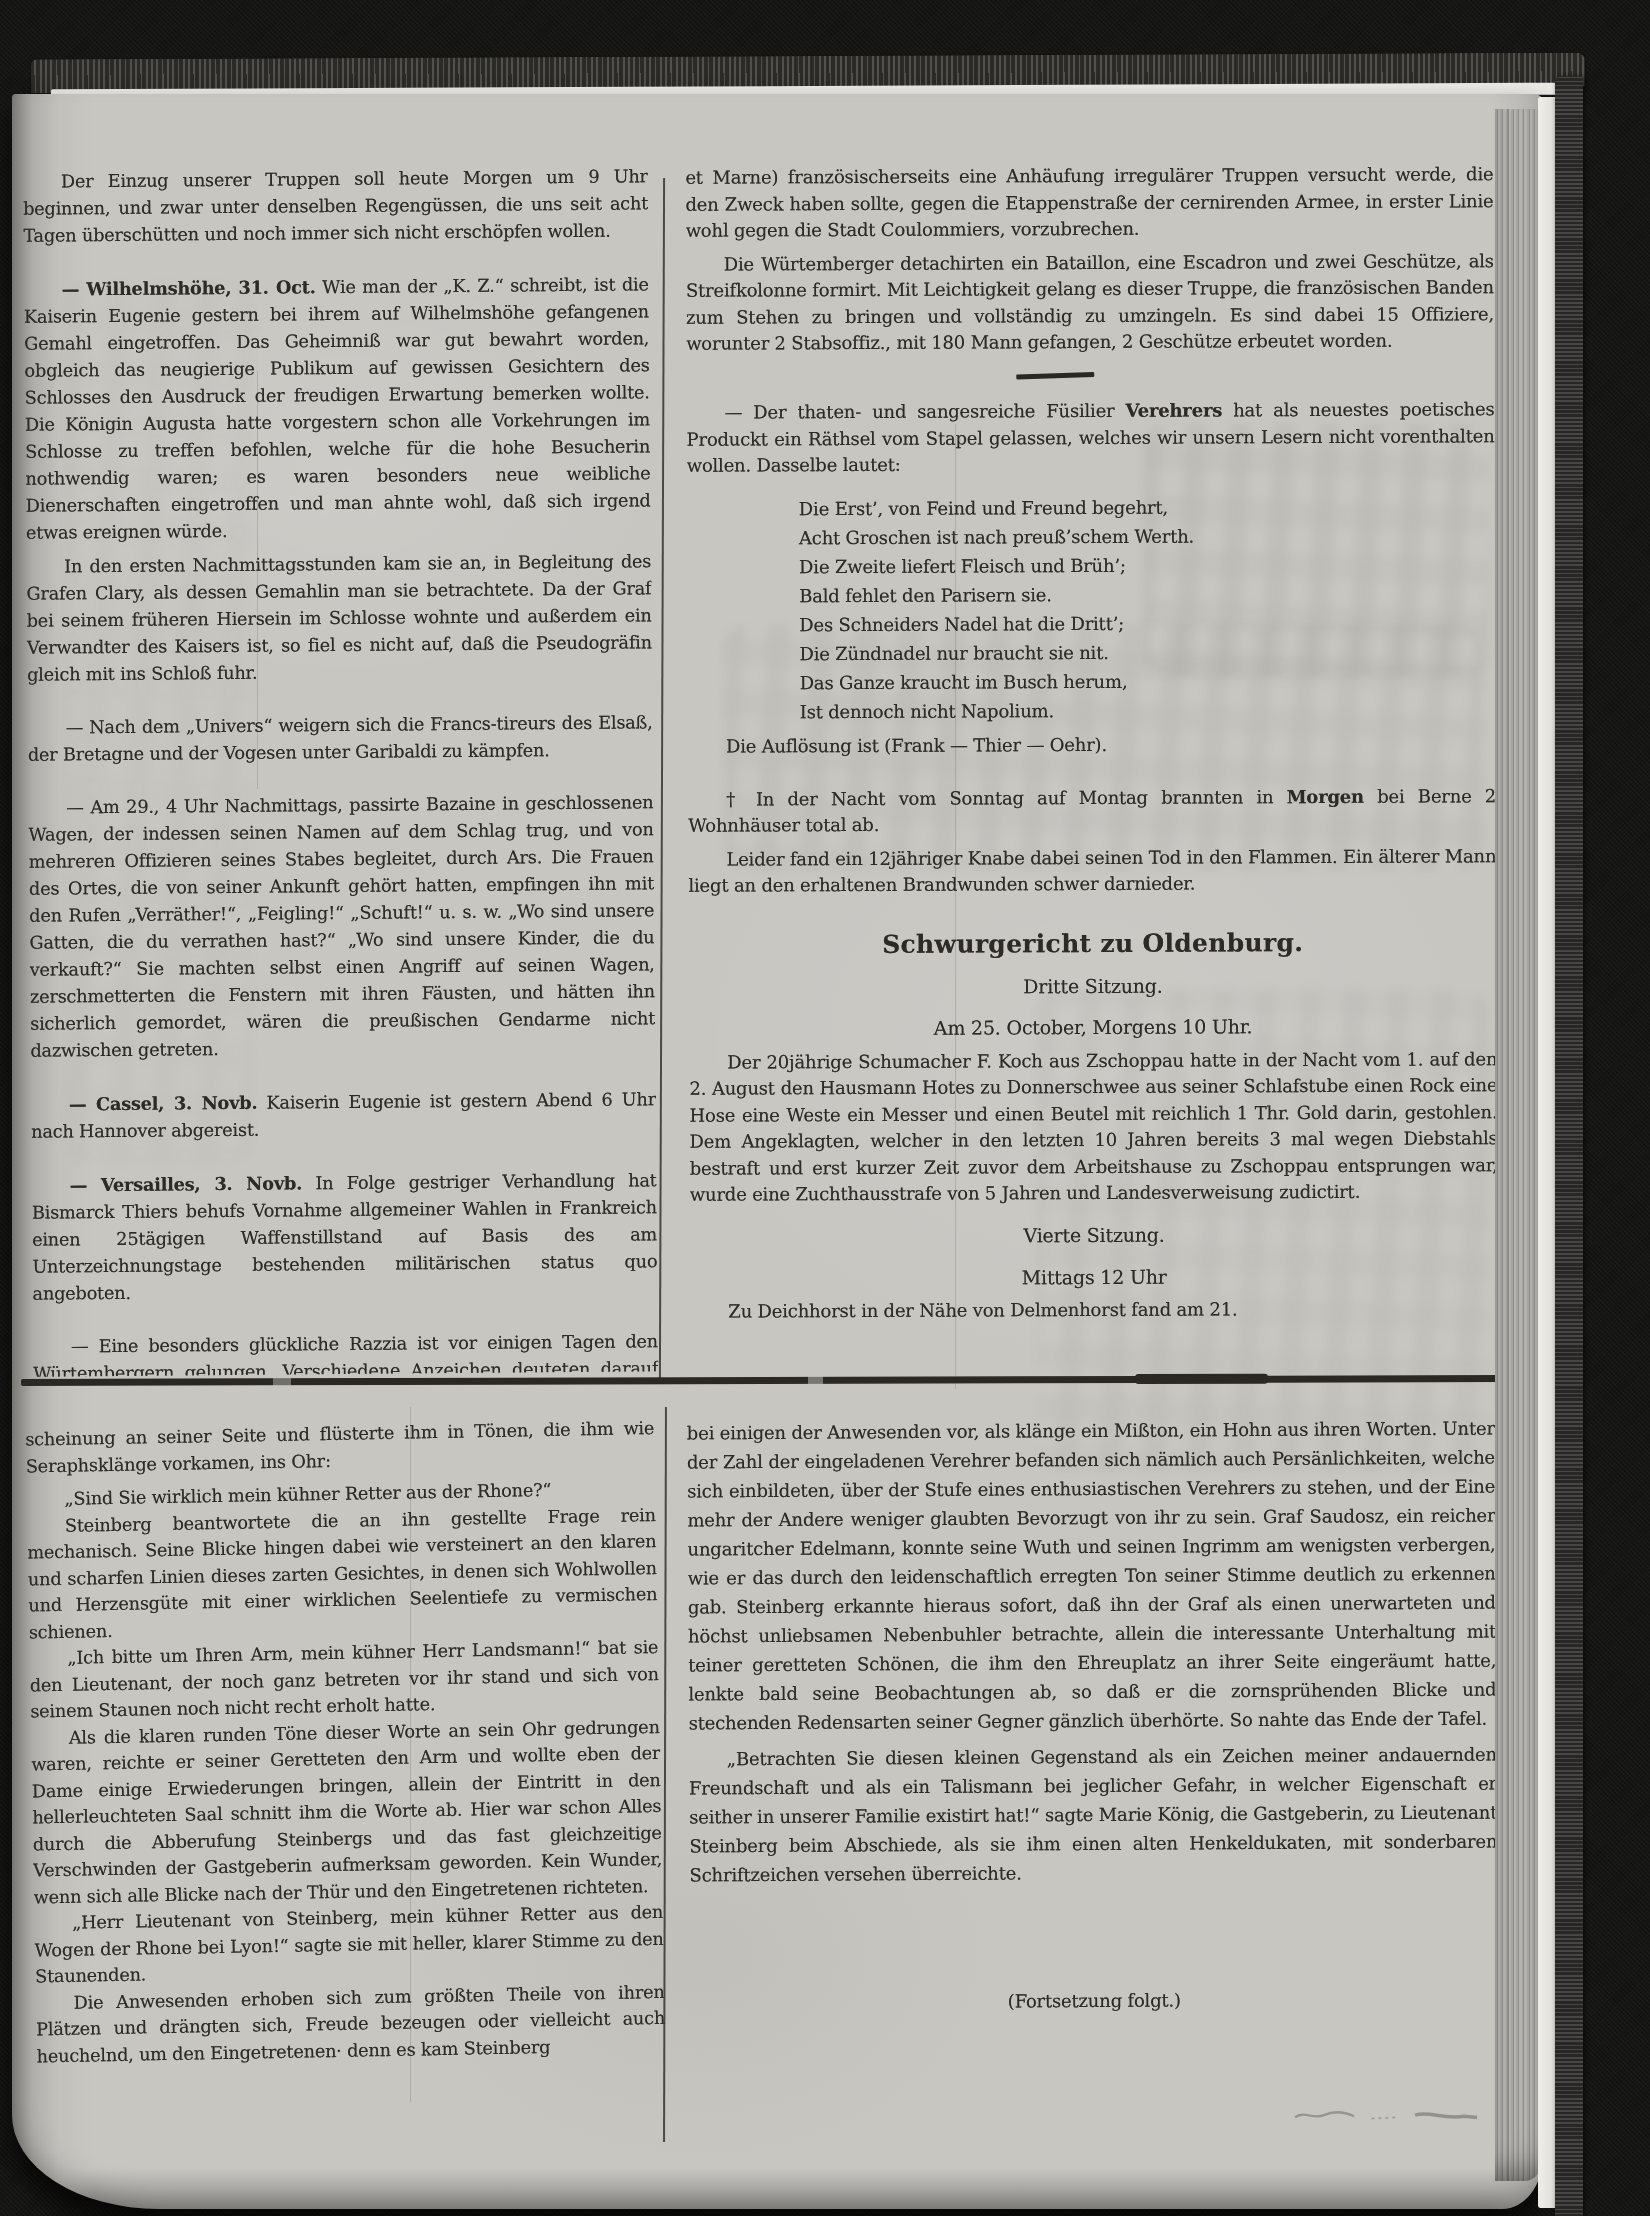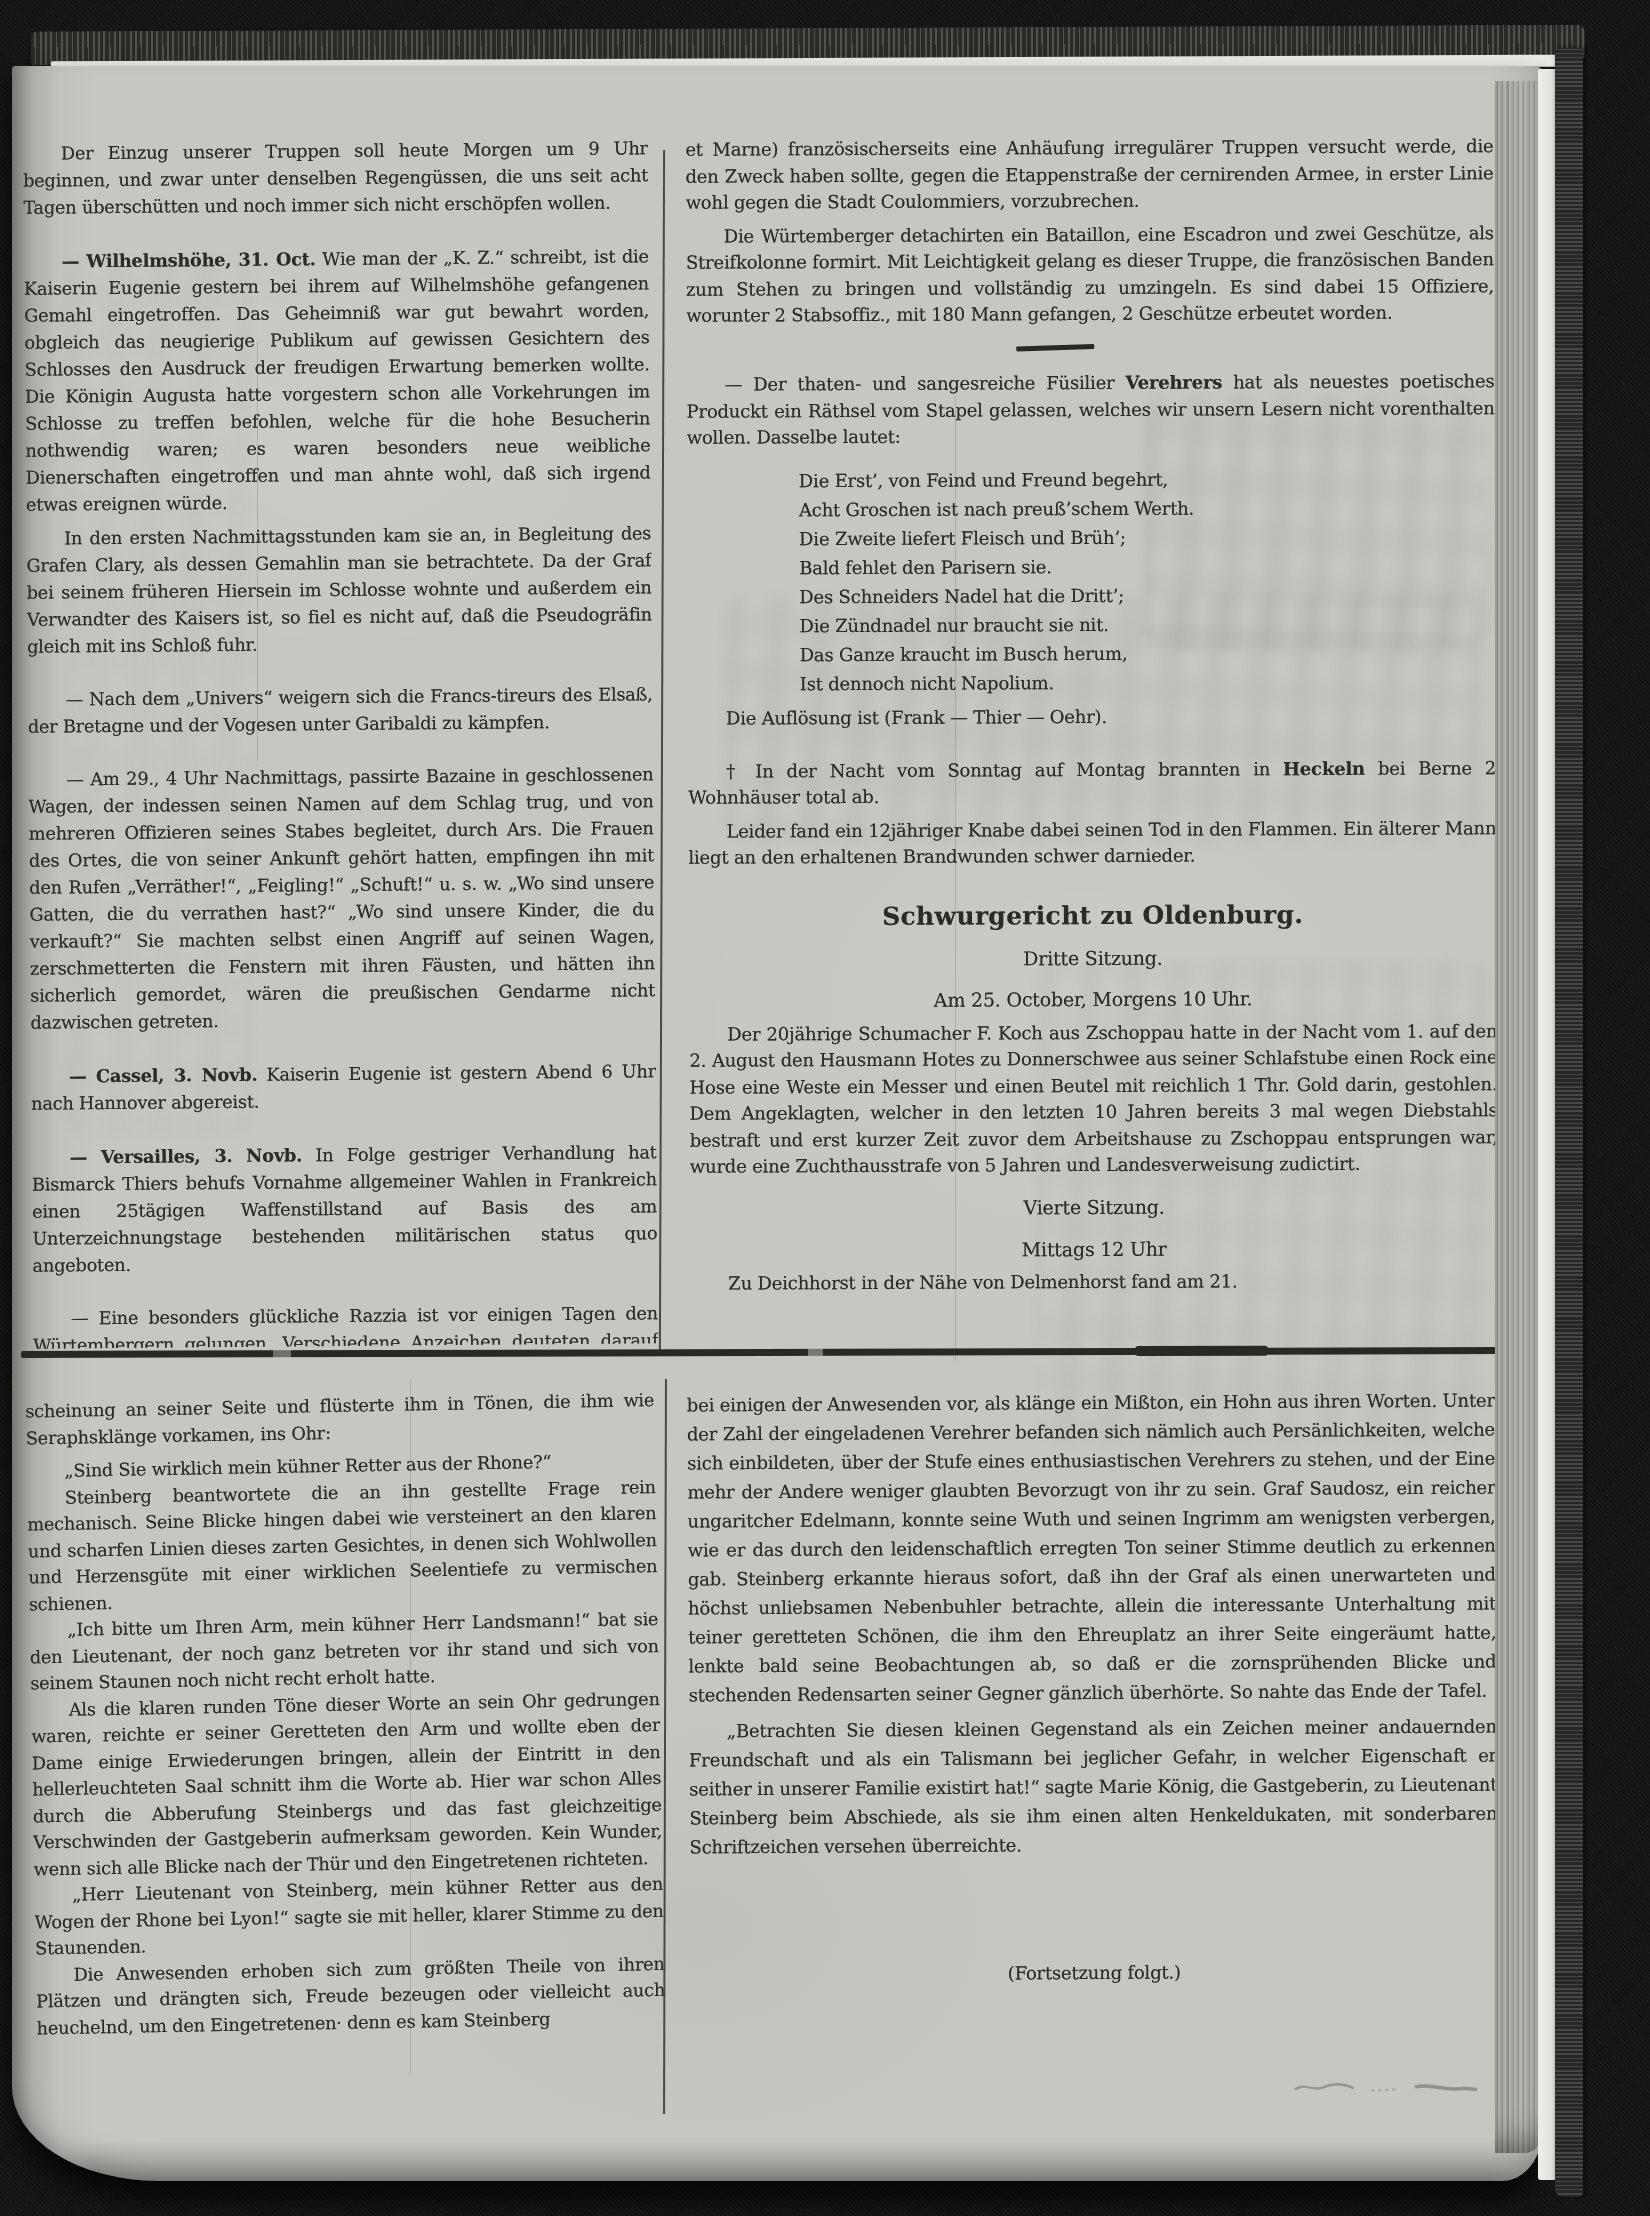--- a/index.html
+++ b/index.html
@@ -1,19 +1,19 @@
 <!DOCTYPE html>
 <html style="font-size:9.4px"><head>
 <meta charset="utf-8">
 <style>
   html,body{margin:0;padding:0;width:1650px;height:2216px;background:#121211;overflow:hidden;
     font-family:"DejaVu Serif","Liberation Serif",serif;}
   body{background-image:repeating-linear-gradient(45deg,rgba(255,255,255,0.018) 0 1.8px,rgba(0,0,0,0) 1.8px 3.5px),
        repeating-linear-gradient(-45deg,rgba(255,255,255,0.014) 0 1.2px,rgba(0,0,0,0) 1.2px 2.9px);}
-  .scene{position:absolute;inset:0;}
+  .scene{position:absolute;inset:0;margin-top:28px;}
 
   
   .cover-top{position:absolute;left:31px;top:28px;width:1554px;height:34px;background:#44433f;
     background-image:repeating-linear-gradient(90deg,rgba(0,0,0,.38) 0 3.5px,rgba(255,255,255,.07) 3.5px 5.3px);
     border-radius:5.9px 8.2px 1.2px 1.2px;transform:rotate(-.25deg);box-shadow:0 1.2px 2.4px rgba(0,0,0,.6);}
   .edge-top{position:absolute;left:51px;top:58px;width:1511px;height:11.8px;background:#ebeae5;
     transform:rotate(-.25deg);border-radius:1.8px;}
   .page{position:absolute;left:11.8px;top:66px;width:1531px;height:2115px;
     background-color:#c7c6c1;
     background-image:
@@ -122,21 +122,21 @@
         <div>Die Zweite liefert Fleisch und Brüh’;</div>
         <div>Bald fehlet den Parisern sie.</div>
         <div>Des Schneiders Nadel hat die Dritt’;</div>
         <div>Die Zündnadel nur braucht sie nit.</div>
         <div>Das Ganze kraucht im Busch herum,</div>
         <div>Ist dennoch nicht Napolium.</div>
       </div>
 
       <p class="p gap-sm"><span>Die Auflösung ist (Frank — Thier — Oehr).</span></p>
 
-      <p class="p gap"><span>† In der Nacht vom Sonntag auf Montag brannten in </span><span class="b">Heckeln</span><span> bei Berne 2 Wohnhäuser total ab.</span></p>
+      <p class="p gap"><span>† In der Nacht vom Sonntag auf Montag brannten in </span><span class="b">Morgen</span><span> bei Berne 2 Wohnhäuser total ab.</span></p>
       <p class="p gap-sm"><span>Leider fand ein 12jähriger Knabe dabei seinen Tod in den Flammen. Ein älterer Mann liegt an den erhaltenen Brandwunden schwer darnieder.</span></p>
 
       <div class="center court-heading">Schwurgericht zu Oldenburg.</div>
       <div class="center session">Dritte Sitzung.</div>
       <div class="center session">Am 25. October, Morgens 10 Uhr.</div>
       <p class="p gap-sm"><span>Der 20jährige Schumacher F. Koch aus Zschoppau hatte in der Nacht vom 1. auf den 2. August den Hausmann Hotes zu Donnerschwee aus seiner Schlafstube einen Rock eine Hose eine Weste ein Messer und einen Beutel mit reichlich 1 Thr. Gold darin, gestohlen. Dem Angeklagten, welcher in den letzten 10 Jahren bereits 3 mal wegen Diebstahls bestraft und erst kurzer Zeit zuvor dem Arbeitshause zu Zschoppau entsprungen war, wurde eine Zuchthausstrafe von 5 Jahren und Landesverweisung zudictirt.</span></p>
       <div class="center session gap">Vierte Sitzung.</div>
       <div class="center session">Mittags 12 Uhr</div>
       <p class="p gap-sm"><span>Zu Deichhorst in der Nähe von Delmenhorst fand am 21.</span></p>
     </div>

